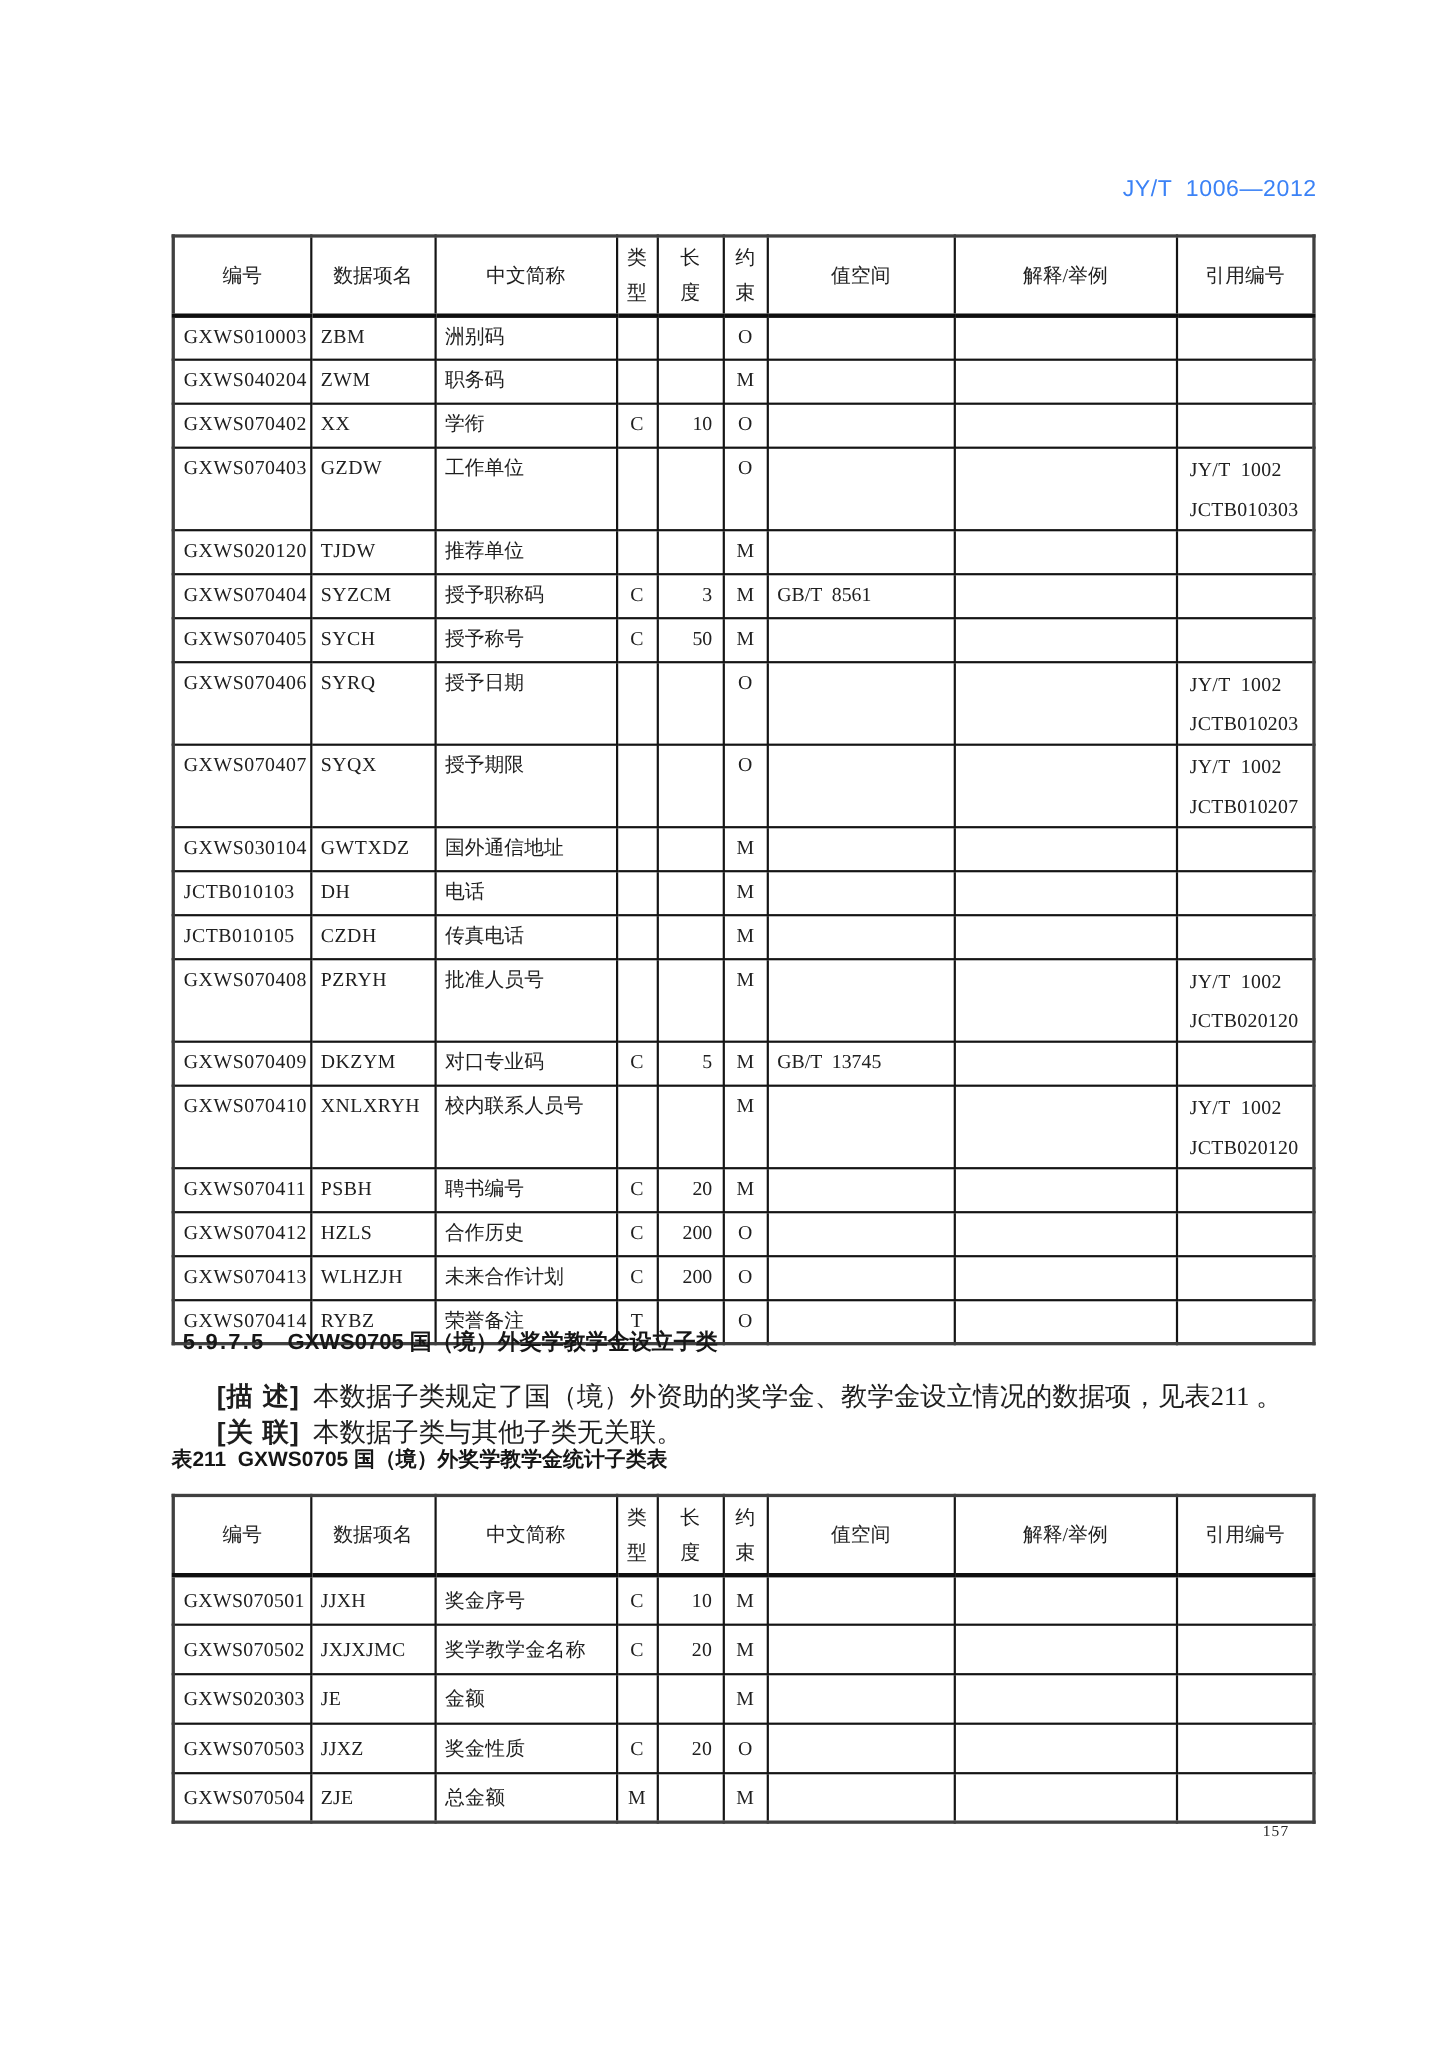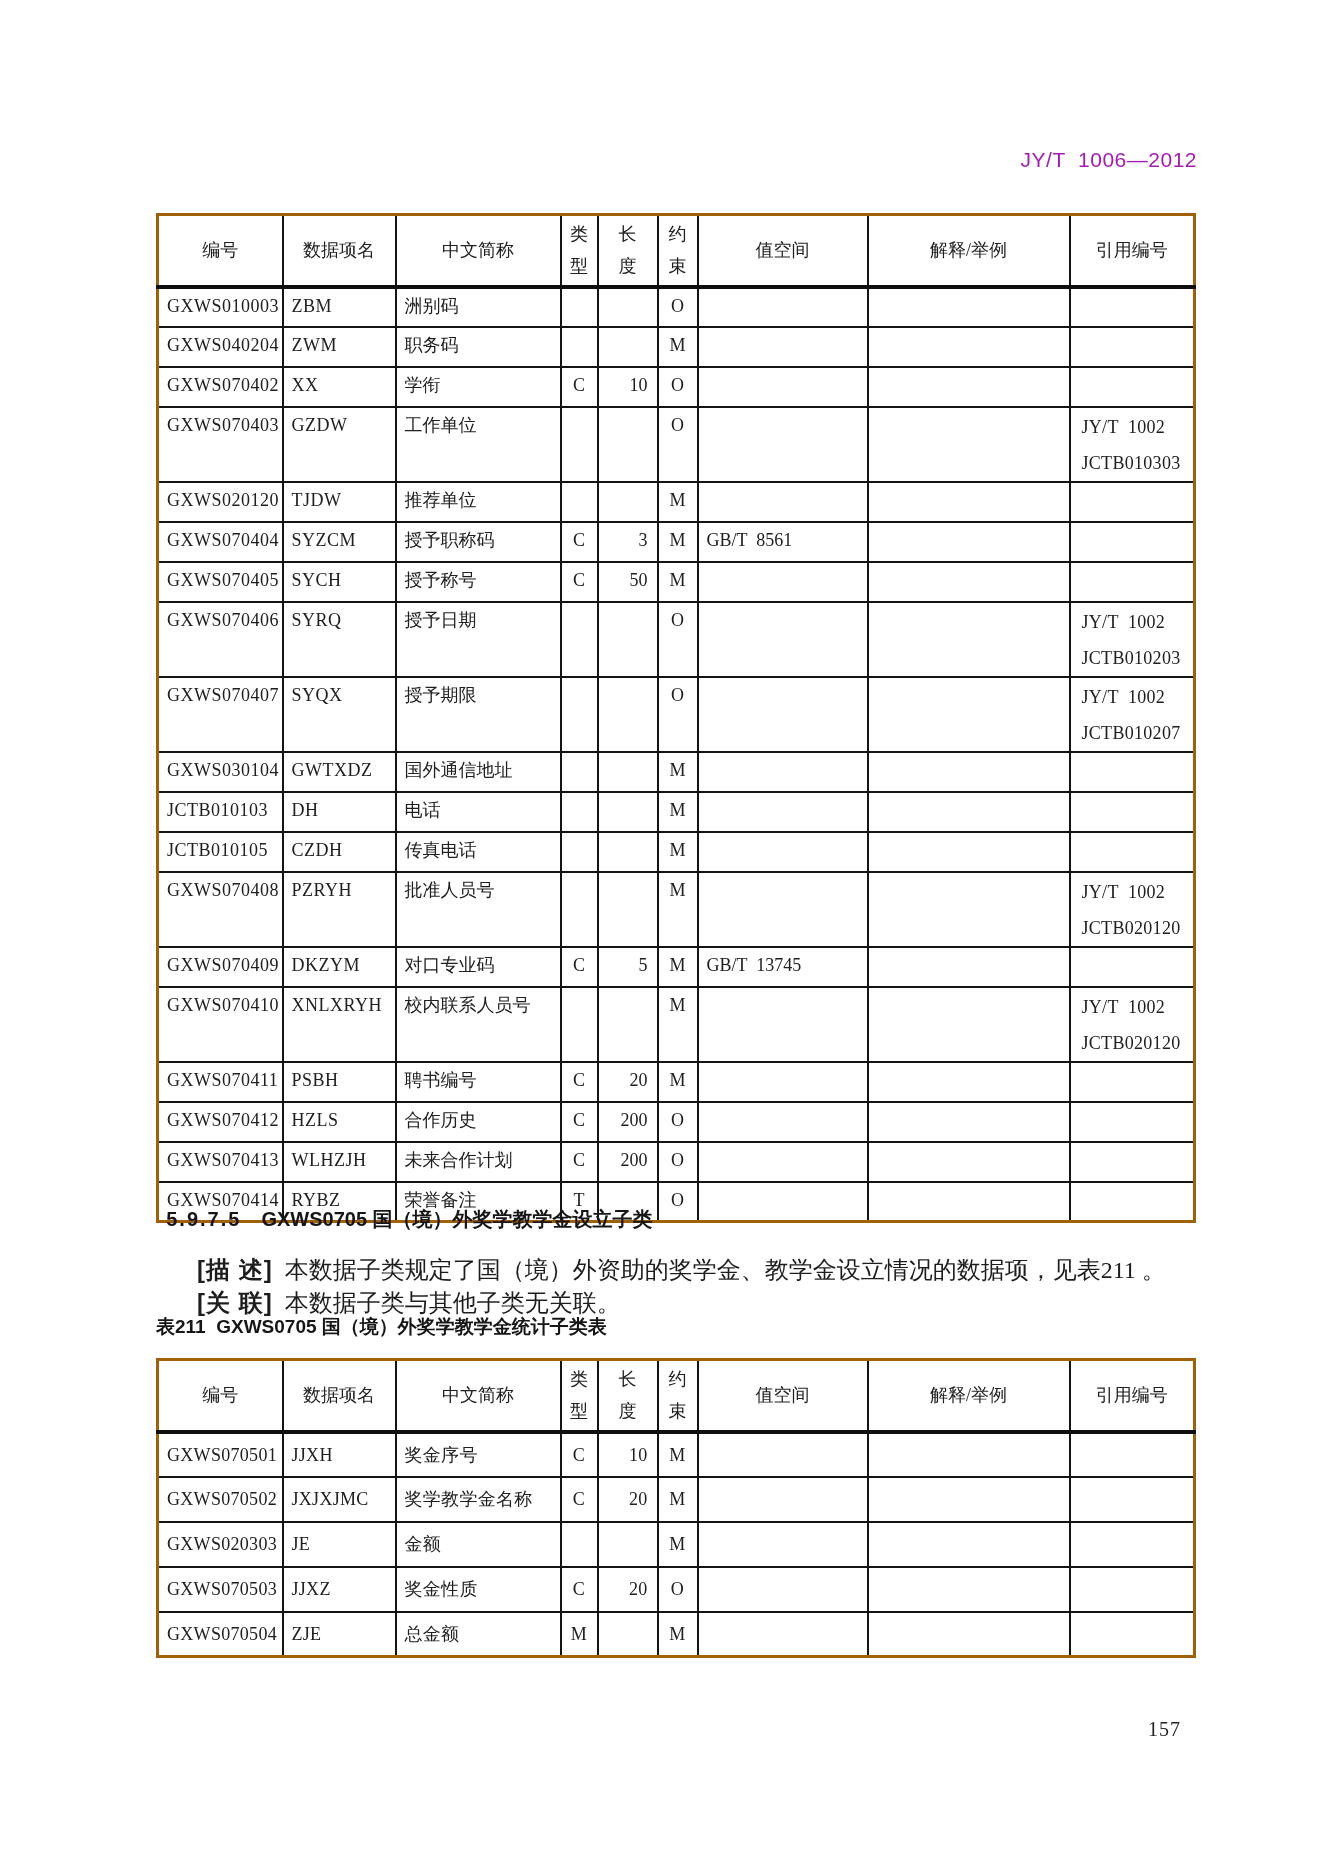--- a/index.html
+++ b/index.html
@@ -1,22 +1,22 @@
 <!DOCTYPE html>
 <html><head>
 <meta charset="utf-8">
 <style>
   html,body{margin:0;padding:0;background:#e8e8e8;}
   .page{position:relative;width:1323px;height:1871px;background:#ffffff;overflow:hidden;
         font-family:"Liberation Serif","DejaVu Serif",serif;color:#1d1d1d;}
-  .std-no{position:absolute;top:148px;right:126px;
+  .std-no{position:absolute;top:160px;right:126px;
           font-family:"Liberation Sans","DejaVu Sans",sans-serif;
-          font-size:21px;letter-spacing:0.5px;white-space:pre;color:#a21caf;}
+          font-size:21px;letter-spacing:0.5px;white-space:pre;color:#3b82f6;}
   table.dtable{position:absolute;left:156px;width:1040px;border-collapse:collapse;
-               table-layout:fixed;border:3px solid #a16207;}
+               table-layout:fixed;border:3px solid #404040;}
   .t1{top:213px;}
   .t2{top:1358px;}
   .dtable th,.dtable td{border:2px solid #141414;font-size:18px;color:#202020;
         vertical-align:top;padding:1px 8px 0 8px;white-space:pre-wrap;overflow:hidden;}
   .dtable thead tr{height:72px;}
   .dtable thead th{border-bottom:4px solid #0f0f0f;vertical-align:middle;text-align:center;
         font-weight:400;line-height:32px;white-space:pre-line;padding:0 2px;}
   .t1 tbody tr{height:40px;}
   .t1 tbody tr.tall{height:73px;}
   .t2 tbody tr{height:45px;}
@@ -33,21 +33,21 @@
         font-size:20px;color:#161616;white-space:pre;}
   .sec-heading .num{letter-spacing:2px;margin-right:20px;}
   .para{position:absolute;left:173px;font-size:24px;line-height:28px;white-space:pre-wrap;color:#1d1d1d;}
   .p-desc{top:1228px;width:1030px;}
   .p-rel{top:1261px;width:1030px;}
   .blabel{font-family:"Liberation Sans","DejaVu Sans",sans-serif;font-weight:700;
           margin-right:12px;letter-spacing:1px;}
   .tbl-caption{position:absolute;left:156px;top:1314px;width:1040px;text-align:left;
         font-family:"Liberation Sans","DejaVu Sans",sans-serif;font-weight:700;
         font-size:19px;color:#161616;white-space:pre;}
-  .page-no{position:absolute;top:1718px;left:1148px;font-size:20px;color:#222;letter-spacing:1px;}
+  .page-no{position:absolute;top:1658px;left:1148px;font-size:14px;color:#222;letter-spacing:1px;}
 </style>
 </head>
 <body>
 
 <div class="page">
 
   <div class="std-no">JY/T  1006—2012</div>
 
   <table class="dtable t1">
     <colgroup>

